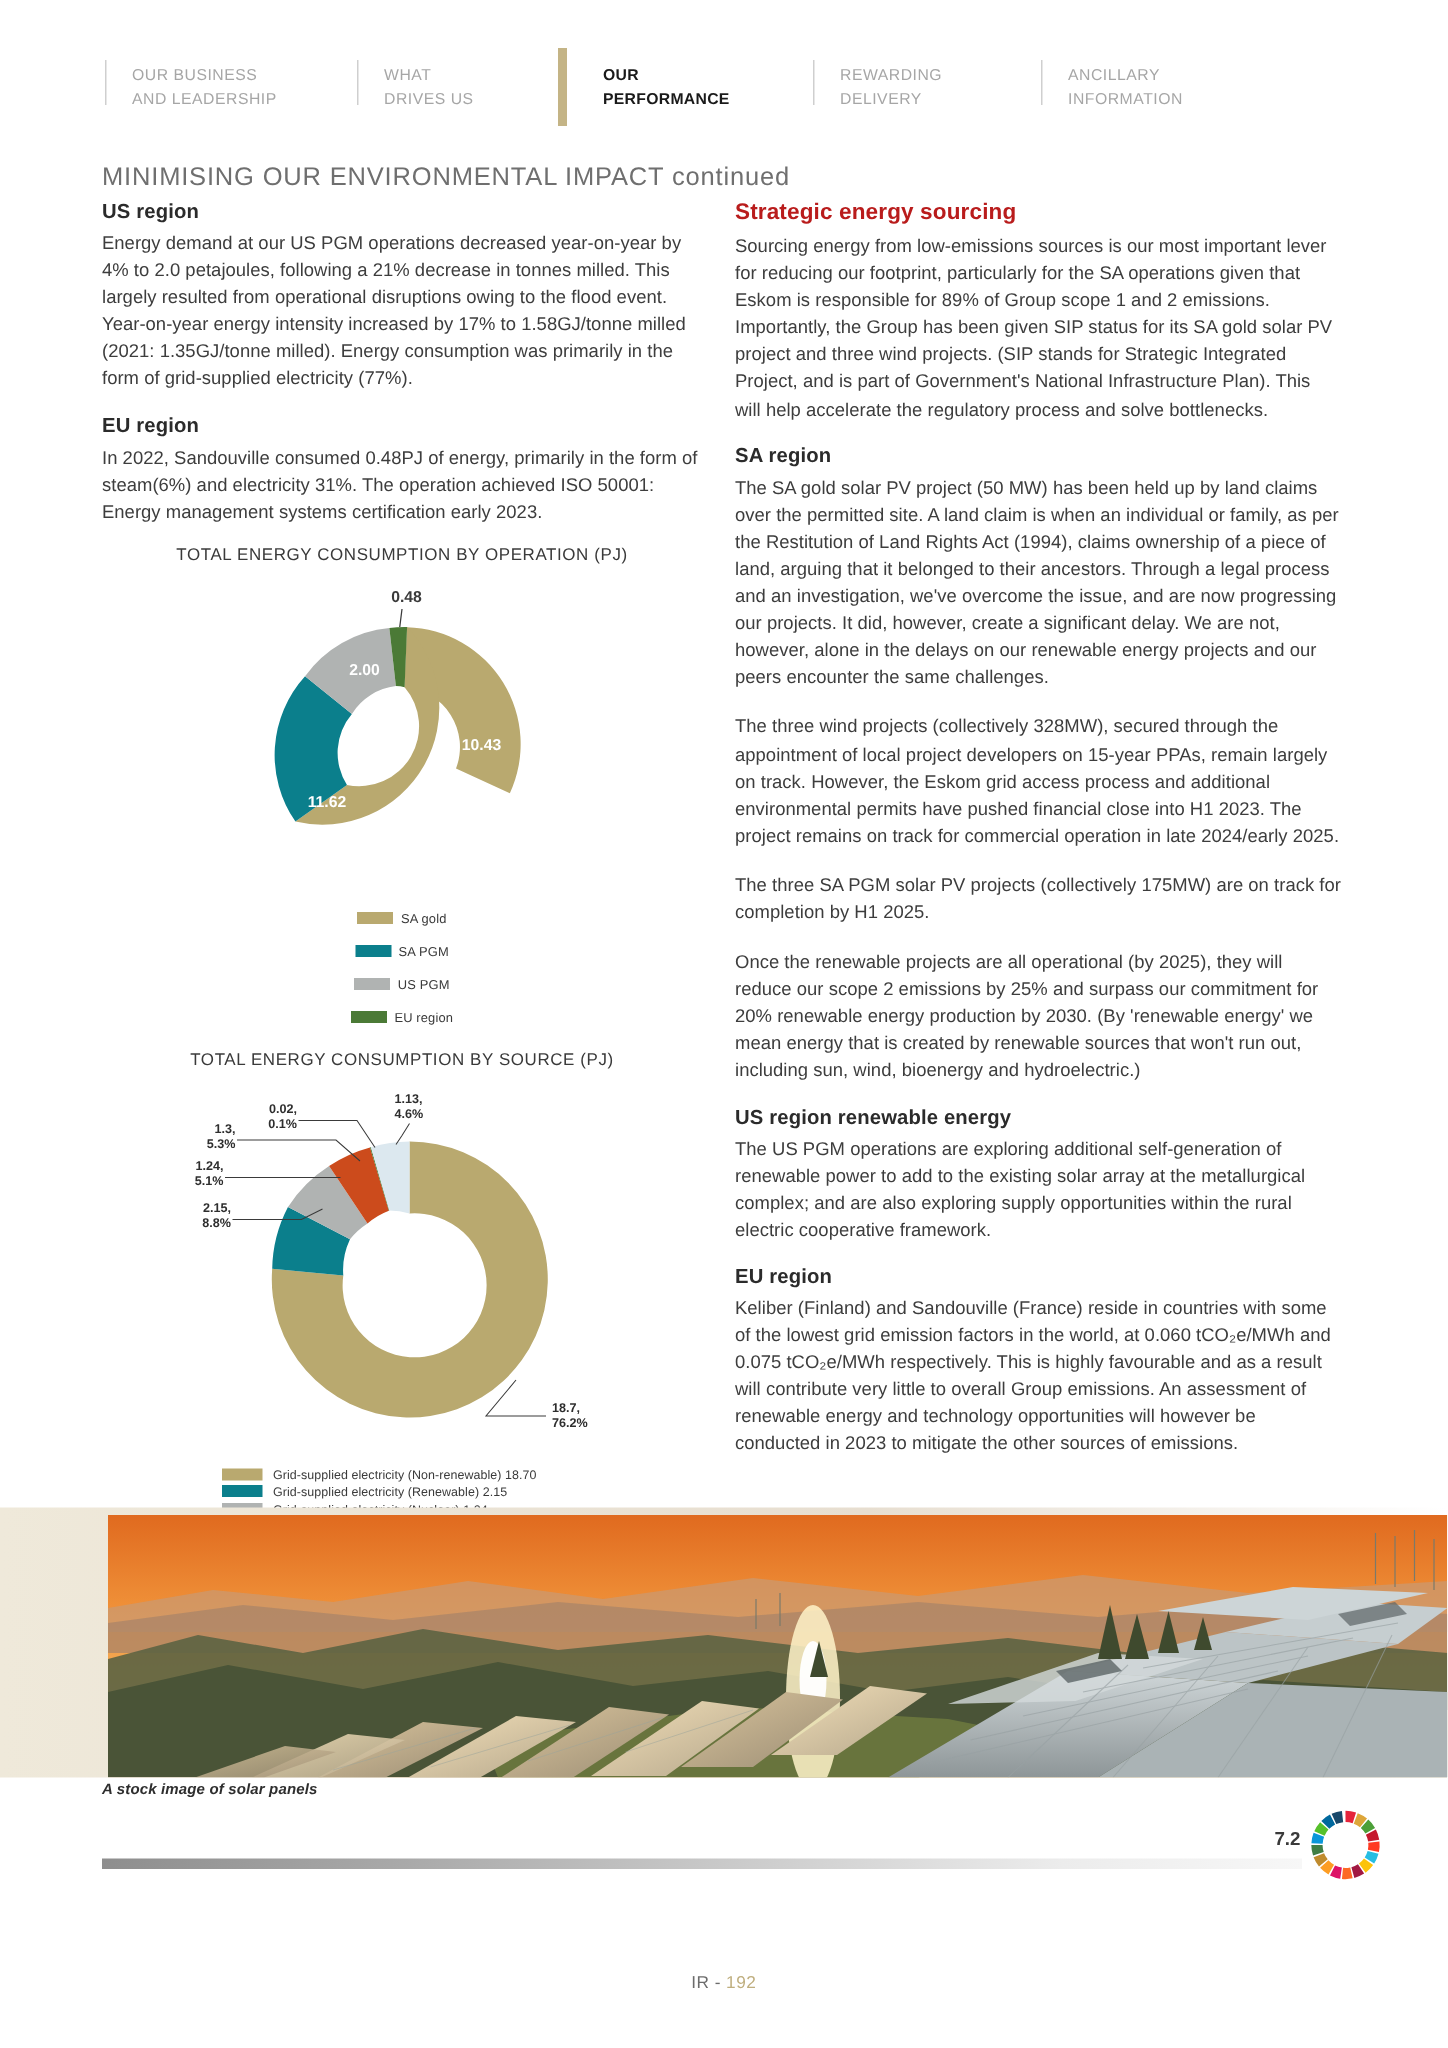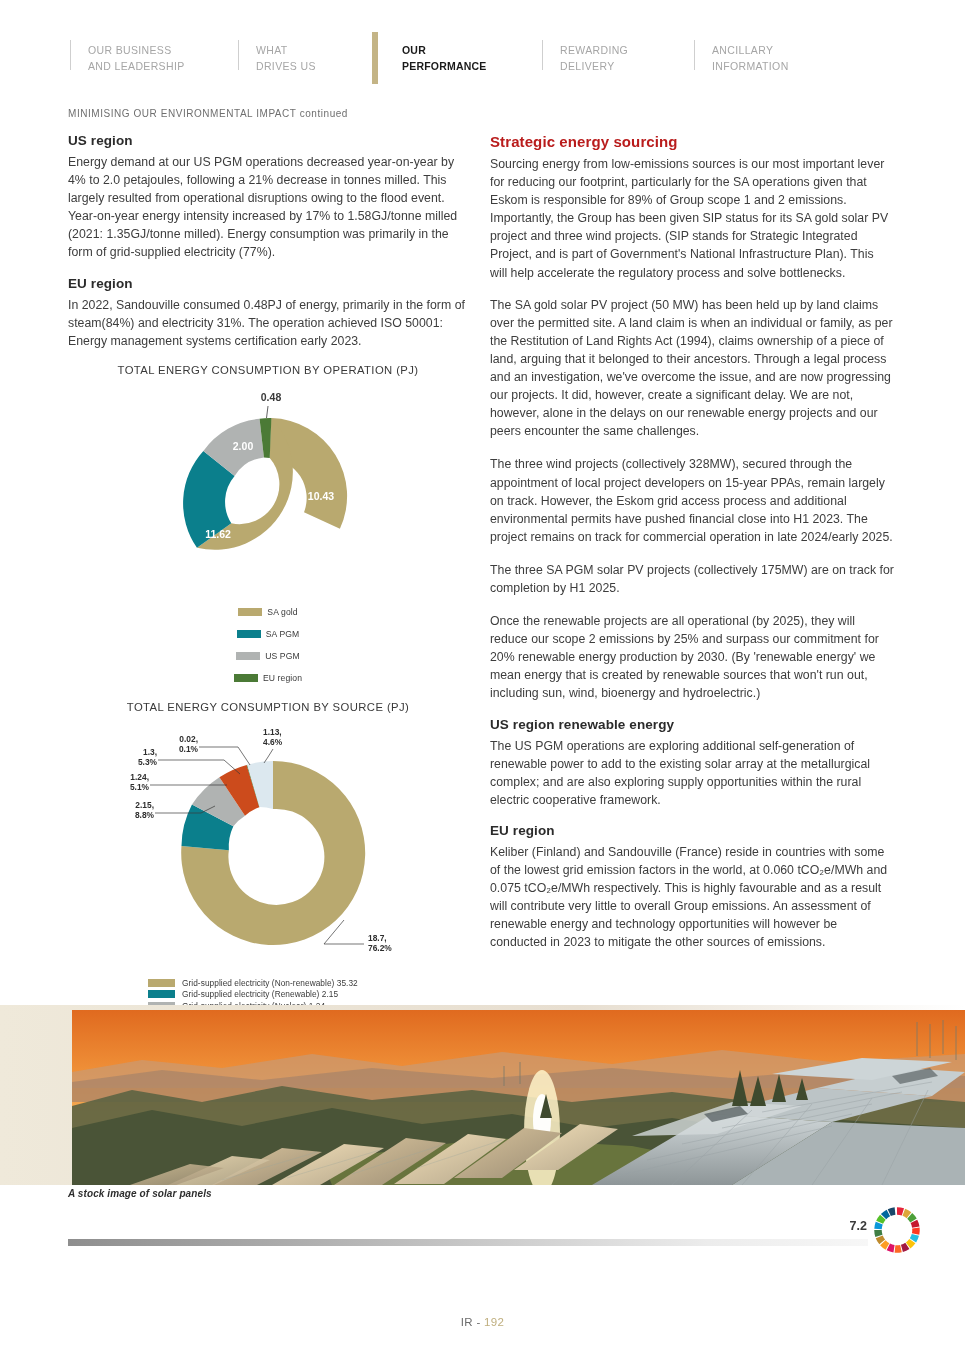--- a/index.html
+++ b/index.html
@@ -63,21 +63,21 @@
   .nav-item.n1 { width: 168px; }
   .nav-item.n2 { width: 136px; }
   .nav-item.n3 { width: 168px; }
   .nav-item.n4 { width: 152px; }
   .nav-item.n5 { width: 160px; }
 
   
   .kicker {
     position: absolute;
     left: 68px; top: 108px;
-    font-size: 10px;
+    font-size: 17px;
     letter-spacing: 0.55px;
     color: #6f6f6f;
   }
 
   
   .col-left {
     position: absolute;
     left: 68px; top: 133px;
     width: 400px;
   }
@@ -241,21 +241,21 @@
 
 <div class="col-left">
 
   <div class="blk">
     <h3 class="sub">US region</h3>
     <p class="body">Energy demand at our US PGM operations decreased year-on-year by 4% to 2.0 petajoules, following a 21% decrease in tonnes milled. This largely resulted from operational disruptions owing to the flood event. Year-on-year energy intensity increased by 17% to 1.58GJ/tonne milled (2021: 1.35GJ/tonne milled). Energy consumption was primarily in the form of grid-supplied electricity (77%).</p>
   </div>
 
   <div class="blk">
     <h3 class="sub">EU region</h3>
-    <p class="body">In 2022, Sandouville consumed 0.48PJ of energy, primarily in the form of steam(84%) and electricity 31%. The operation achieved ISO 50001: Energy management systems certification early 2023.</p>
+    <p class="body">In 2022, Sandouville consumed 0.48PJ of energy, primarily in the form of steam(6%) and electricity 31%. The operation achieved ISO 50001: Energy management systems certification early 2023.</p>
   </div>
 
   <div class="chart-wrap" style="margin-top:12px;">
     <p class="chart-title">TOTAL ENERGY CONSUMPTION BY OPERATION (PJ)</p>
 
     <svg class="donut-svg" width="320" height="225" viewBox="0 0 320 225">
 
       <path fill="#b9a96f" d="M 163.4 42.1 A 78 78 0 0 1 231.9 152.8 L 196.0 136.3 A 40 40 0 0 0 161.7 82.1 Z"></path>
 
       <g>
@@ -340,21 +340,21 @@
       <text class="lbl" x="165" y="22" text-anchor="start">1.13,</text>
       <text class="lbl" x="165" y="32" text-anchor="start">4.6%</text>
 
       <text class="lbl" x="270" y="228" text-anchor="start">18.7,</text>
       <text class="lbl" x="270" y="238" text-anchor="start">76.2%</text>
     </svg>
 
     <div class="legend2">
       <div class="li">
         <i class="sw" style="background:#b9a96f"></i>
-        <span class="lb">Grid-supplied electricity (Non-renewable) 35.32</span>
+        <span class="lb">Grid-supplied electricity (Non-renewable) 18.70</span>
       </div>
       <div class="li">
         <i class="sw" style="background:#0b7f8c"></i>
         <span class="lb">Grid-supplied electricity (Renewable) 2.15</span>
       </div>
       <div class="li">
         <i class="sw" style="background:#b0b3b2"></i>
         <span class="lb">Grid-supplied electricity (Nuclear) 1.24</span>
       </div>
       <div class="li">
@@ -376,20 +376,21 @@
 </div>
 
 <div class="col-right">
 
   <div class="blk">
     <h3 class="gold">Strategic energy sourcing</h3>
     <p class="body">Sourcing energy from low-emissions sources is our most important lever for reducing our footprint, particularly for the SA operations given that Eskom is responsible for 89% of Group scope 1 and 2 emissions. Importantly, the Group has been given SIP status for its SA gold solar PV project and three wind projects. (SIP stands for Strategic Integrated Project, and is part of Government's National Infrastructure Plan). This will help accelerate the regulatory process and solve bottlenecks.</p>
   </div>
 
   <div class="blk">
+    <h3 class="sub">SA region</h3>
     <p class="body">The SA gold solar PV project (50 MW) has been held up by land claims over the permitted site. A land claim is when an individual or family, as per the Restitution of Land Rights Act (1994), claims ownership of a piece of land, arguing that it belonged to their ancestors. Through a legal process and an investigation, we've overcome the issue, and are now progressing our projects. It did, however, create a significant delay. We are not, however, alone in the delays on our renewable energy projects and our peers encounter the same challenges.</p>
     <p class="body">The three wind projects (collectively 328MW), secured through the appointment of local project developers on 15-year PPAs, remain largely on track. However, the Eskom grid access process and additional environmental permits have pushed financial close into H1 2023. The project remains on track for commercial operation in late 2024/early 2025.</p>
     <p class="body">The three SA PGM solar PV projects (collectively 175MW) are on track for completion by H1 2025.</p>
     <p class="body">Once the renewable projects are all operational (by 2025), they will reduce our scope 2 emissions by 25% and surpass our commitment for 20% renewable energy production by 2030. (By 'renewable energy' we mean energy that is created by renewable sources that won't run out, including sun, wind, bioenergy and hydroelectric.)</p>
   </div>
 
   <div class="blk">
     <h3 class="sub">US region renewable energy</h3>
     <p class="body">The US PGM operations are exploring additional self-generation of renewable power to add to the existing solar array at the metallurgical complex; and are also exploring supply opportunities within the rural electric cooperative framework.</p>
   </div>

